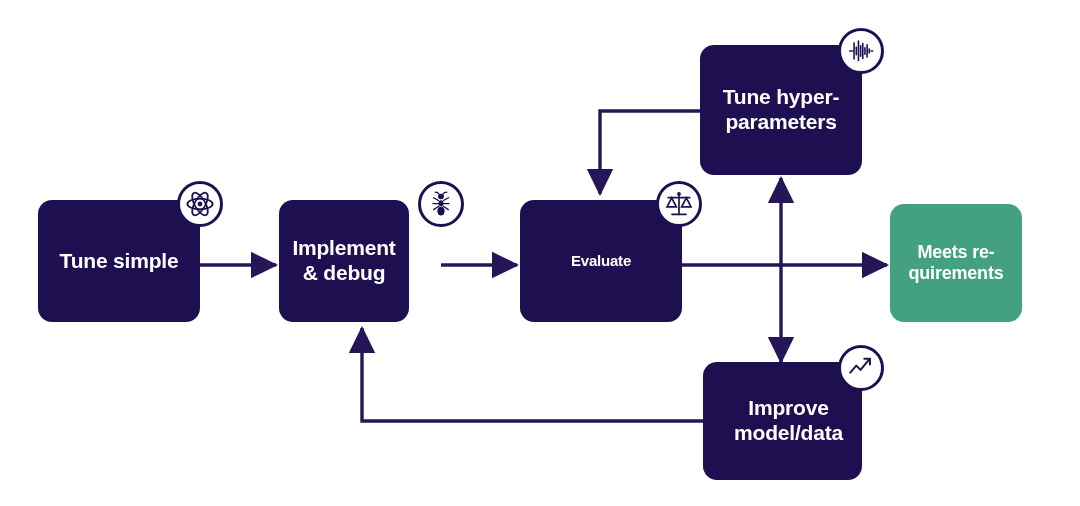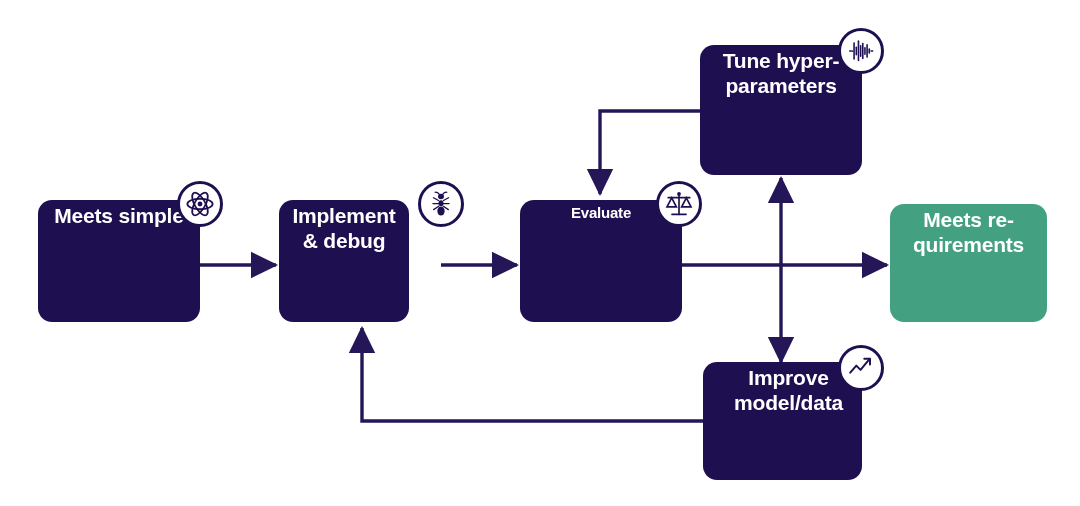--- a/index.html
+++ b/index.html
@@ -8,21 +8,21 @@
     font-family:"Liberation Sans", sans-serif;
     width:1080px;height:506px;overflow:hidden;
   }
   #canvas{position:relative;width:1080px;height:506px;background:#ffffff;}
 
   svg#wires{position:absolute;left:0;top:0;width:1080px;height:506px;}
 
   .node{
     position:absolute;
     border-radius:14px;
-    display:flex;align-items:flex-start;justify-content:center;
+    display:flex;align-items:center;justify-content:center;
     box-sizing:border-box;
     color:#ffffff;
     font-weight:bold;
     letter-spacing:-0.2px;
     text-align:center;
     line-height:1.18;
     padding:4px 10px;
   }
   .node.navy{background:#1E1050;}
   .node.green{background:#43A181;}
@@ -61,21 +61,21 @@
     <line x1="682" y1="265" x2="887" y2="265" stroke="#241657" stroke-width="3.4" marker-end="url(#ah)"></line>
 
     <path d="M700,111 L600,111 L600,194" fill="none" stroke="#241657" stroke-width="3.4" marker-end="url(#ah)"></path>
 
     <line x1="781" y1="362" x2="781" y2="178" stroke="#241657" stroke-width="3.4" marker-end="url(#ah)" marker-start="url(#ah-start)"></line>
 
     <path d="M703,421 L362,421 L362,328" fill="none" stroke="#241657" stroke-width="3.4" marker-end="url(#ah)"></path>
   </svg>
 
   <div class="node navy" style="left:38px;top:200px;width:162px;height:122px;font-size:21px;">
-    <span class="label">Meets simple</span>
+    <span class="label">Tune simple</span>
   </div>
   <div class="badge" style="left:177px;top:181px;">
     <svg width="30" height="30" viewBox="0 0 32 32">
       <g fill="none" stroke="#1E1050" stroke-width="1.9">
         <ellipse cx="16" cy="16" rx="13.5" ry="5.6"></ellipse>
         <ellipse cx="16" cy="16" rx="13.5" ry="5.6" transform="rotate(60 16 16)"></ellipse>
         <ellipse cx="16" cy="16" rx="13.5" ry="5.6" transform="rotate(120 16 16)"></ellipse>
       </g>
       <circle cx="16" cy="16" r="2.6" fill="#1E1050"></circle>
     </svg>
@@ -149,18 +149,18 @@
   </div>
   <div class="badge" style="left:838px;top:345px;">
     <svg width="30" height="30" viewBox="0 0 32 32">
       <g stroke="#1E1050" stroke-width="2.1" fill="none" stroke-linecap="round" stroke-linejoin="round">
         <path d="M4.5,21 L11,13.5 L15.5,18 L25,6.5"></path>
         <path d="M19.5,6.2 L25.6,6.2 L25.6,12.2"></path>
       </g>
     </svg>
   </div>
 
-  <div class="node green" style="left:890px;top:204px;width:157px;height:118px;font-size:21px;">
+  <div class="node green" style="left:890px;top:204px;width:132px;height:118px;font-size:18px;">
     <span class="label">Meets re-
 quirements</span>
   </div>
 
 </div>
 
 </body></html>

